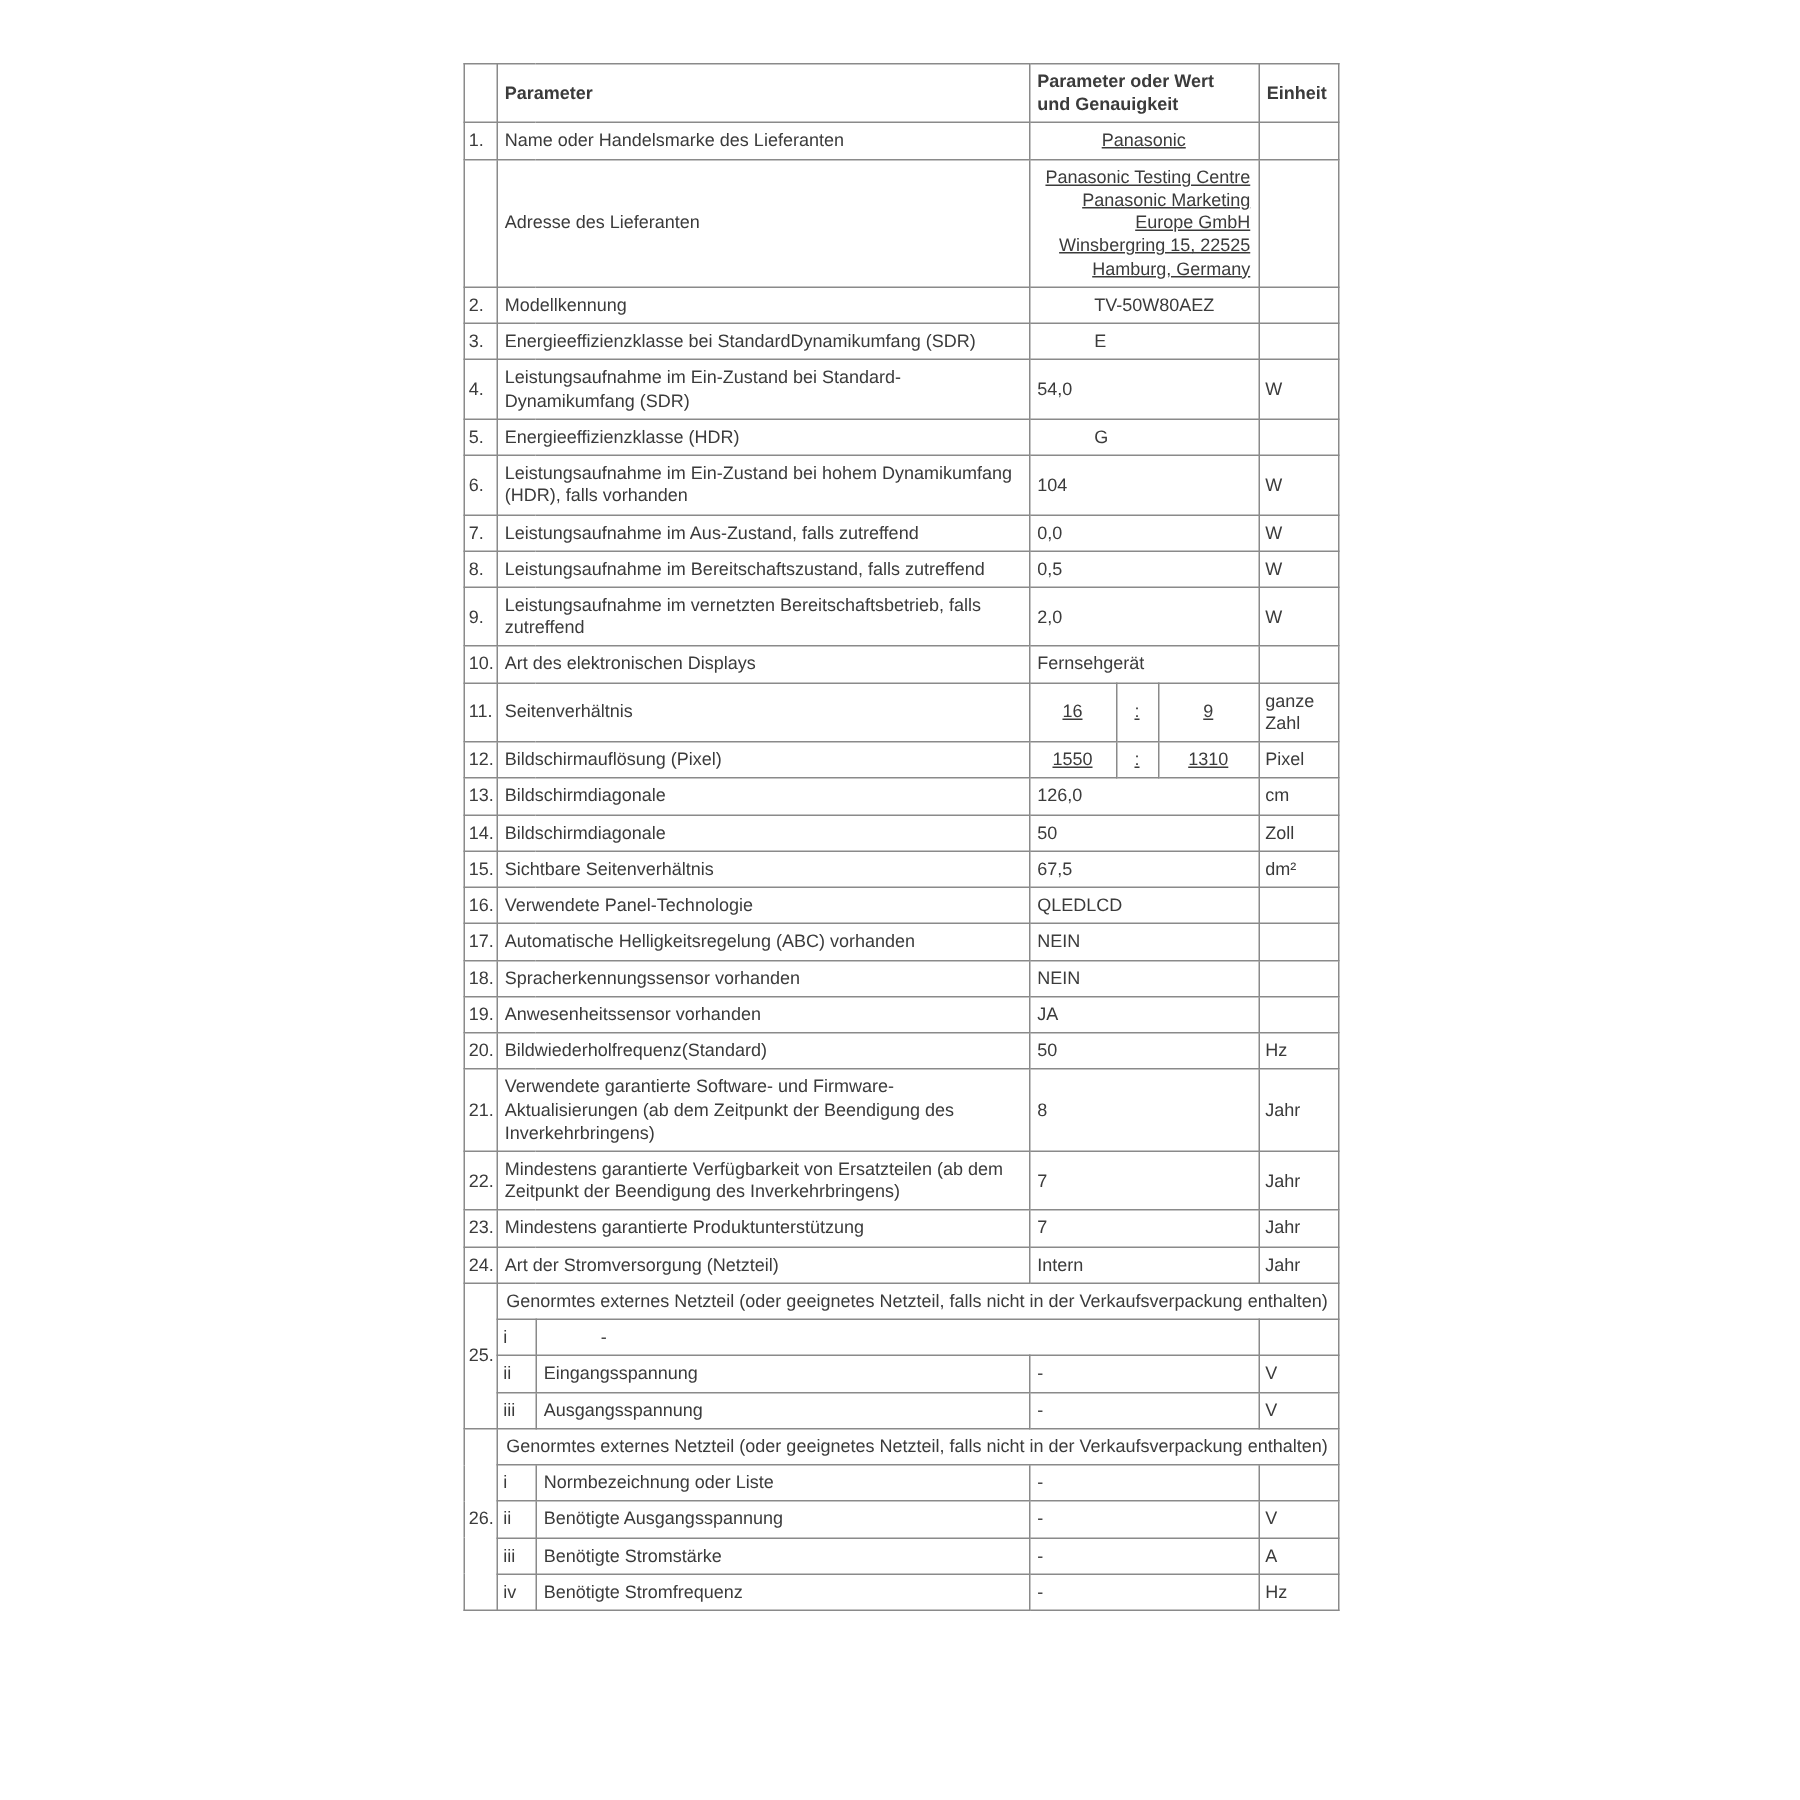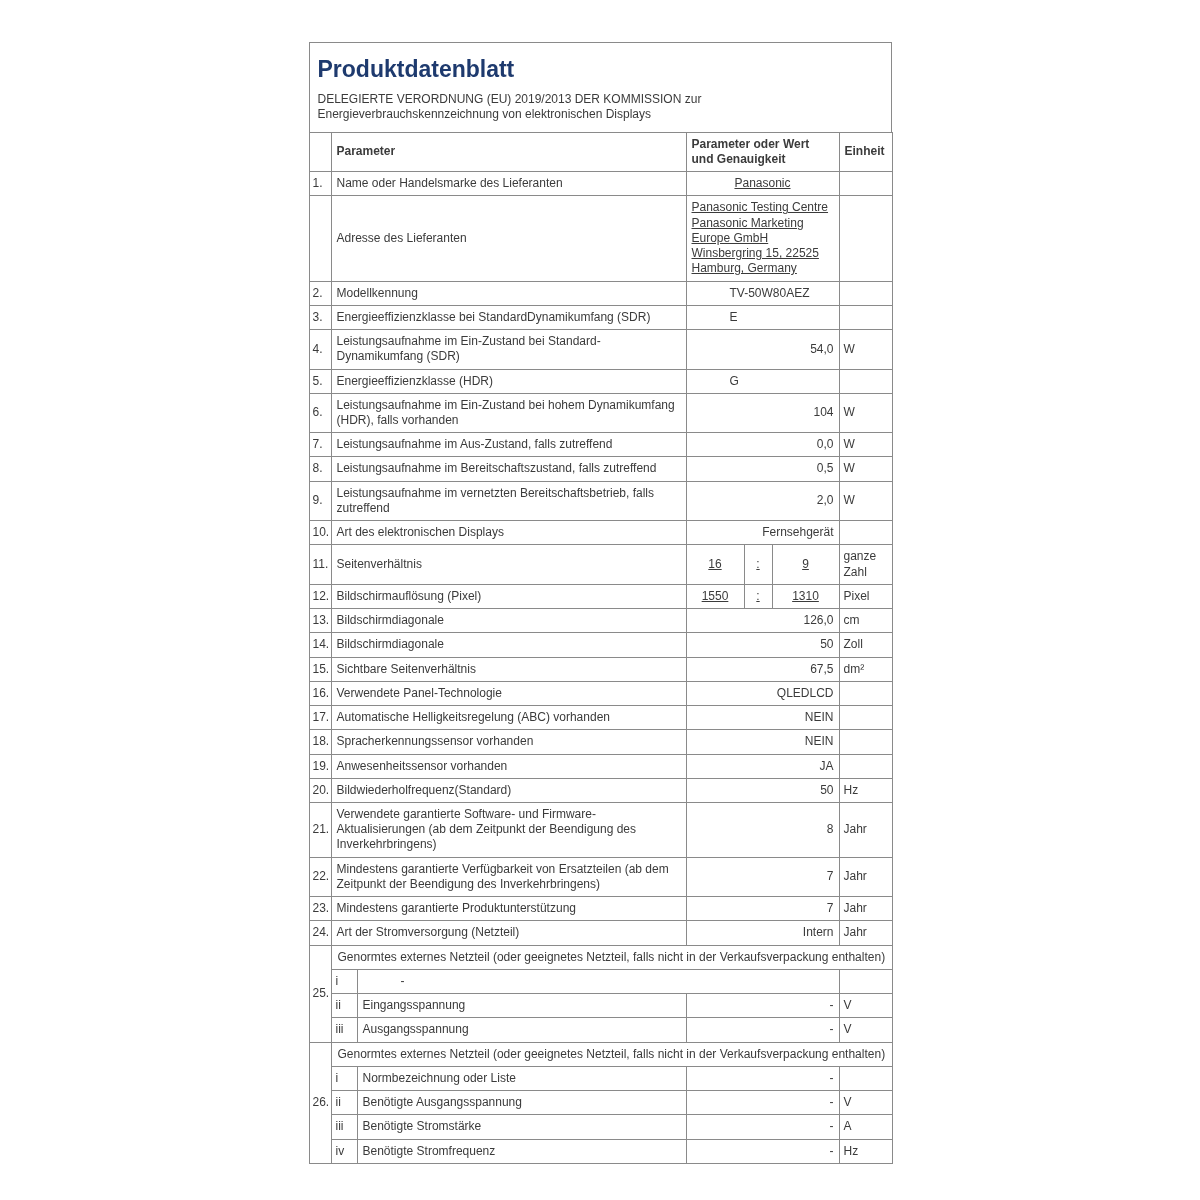--- a/index.html
+++ b/index.html
@@ -16,36 +16,29 @@
   col.c-v2{width:28px;}
   col.c-v3{width:67px;}
   col.c-unit{width:53px;}
   th,td{border:1px solid #8a8a8a;padding:4px 5px;vertical-align:middle;font-size:12px;line-height:1.27;word-wrap:break-word;}
   th{font-weight:bold;text-align:left;}
   th.uc{text-align:left;}
   td.num{padding:4px 1px 4px 3px;}
   td.sub{padding:4px 2px 4px 4px;}
   td.vl{text-align:left;padding-left:43px;}
   td.vc{text-align:center;text-decoration:underline;}
-  td.vr{text-align:right;}
+  td.vr{}
   td.unit{padding:4px 3px 4px 4px;}
-  td.addr div{text-align:left;}
+  td.addr div{text-align:right;}
   td.ghead{padding:4px 6px;}
 </style>
 </head>
 <body>
 
 <div class="doc">
-  <div class="doc-head">
-    <div class="doc-title">Produktdatenblatt</div>
-    <div class="doc-sub">
-      <div>DELEGIERTE VERORDNUNG (EU) 2019/2013 DER KOMMISSION zur</div>
-      <div>Energieverbrauchskennzeichnung von elektronischen Displays</div>
-    </div>
-  </div>
 
   <table>
     <colgroup>
       <col class="c-num">
         <col class="c-sub">
         <col class="c-label">
         <col class="c-v1">
         <col class="c-v2">
         <col class="c-v3">
         <col class="c-unit">

